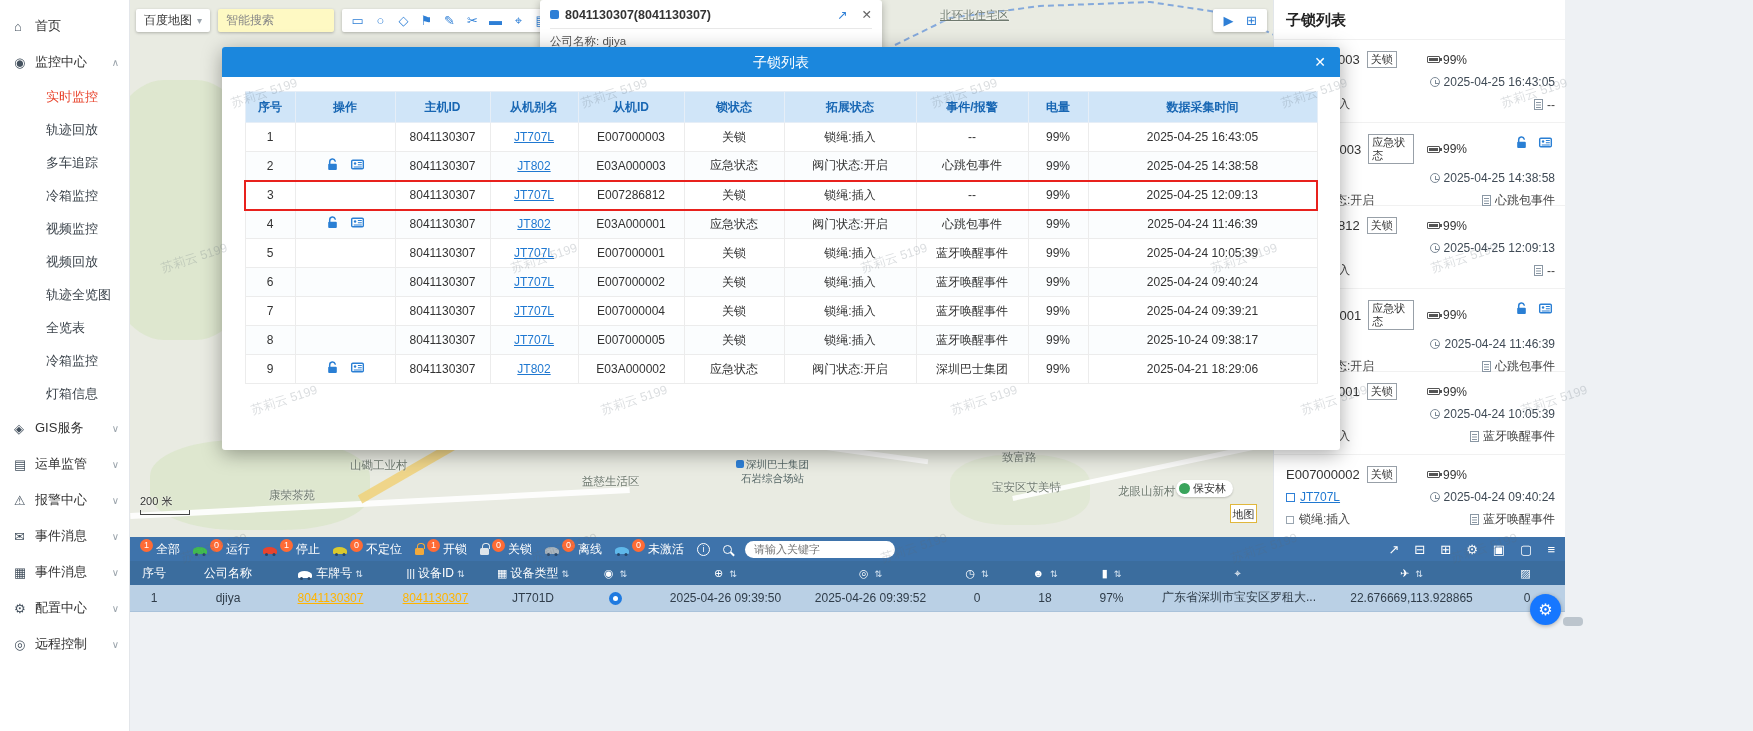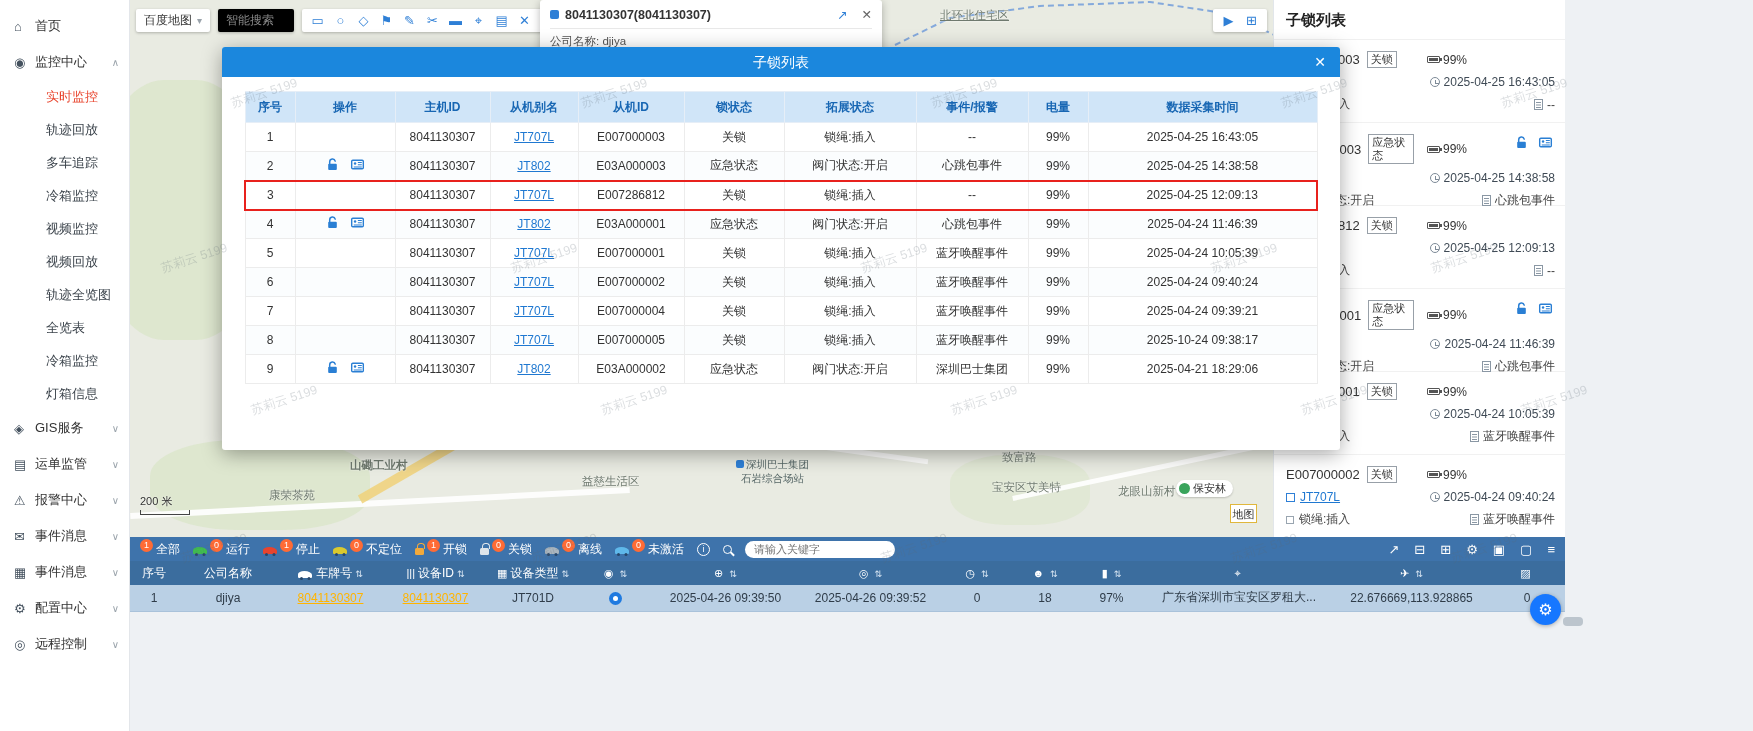--- a/index.html
+++ b/index.html
@@ -29,21 +29,21 @@
 .r1{left:0;top:500px;width:500px;height:6px;transform:rotate(-3deg)}
 .r2{left:380px;top:430px;width:420px;height:5px;transform:rotate(8deg)}
 .r3{left:880px;top:470px;width:250px;height:5px;transform:rotate(-12deg)}
 .yroad{position:absolute;left:210px;top:420px;width:300px;height:9px;background:#f0d179;transform:rotate(-30deg);opacity:.85}
 .mlabel{position:absolute;font-size:11.5px;color:#6f7a6f;text-shadow:0 0 2px #fff;white-space:nowrap;z-index:3}
 
 
 .tb{position:absolute;left:6px;top:9px;display:flex;gap:8px;align-items:center;z-index:6}
 .tb-layer{background:#fff;height:23px;padding:0 8px;border-radius:2px;box-shadow:0 1px 3px rgba(0,0,0,.25);
   font-size:12px;display:flex;align-items:center;gap:5px;color:#333;cursor:pointer;border:none}
-.tb-search{background:#000000;height:23px;width:76px;border-radius:2px;box-shadow:0 1px 3px rgba(0,0,0,.25);
+.tb-search{background:#fef9c3;height:23px;width:116px;border-radius:2px;box-shadow:0 1px 3px rgba(0,0,0,.25);
   font-size:12px;color:#888;display:flex;align-items:center;padding:0 8px;cursor:pointer}
 .tb-icons{background:#fff;height:23px;border-radius:2px;box-shadow:0 1px 3px rgba(0,0,0,.25);
   display:flex;align-items:center;padding:0 4px}
 .tbi{width:23px;text-align:center;color:#2e7fd6;font-size:13px;line-height:23px;cursor:pointer}
 .tbr{position:absolute;right:6px;top:9px;background:#fff;height:23px;border-radius:2px;
   box-shadow:0 1px 3px rgba(0,0,0,.25);display:flex;padding:0 4px;z-index:6}
 
 
 .popup{position:absolute;left:410px;top:0;width:342px;background:#fff;border-radius:3px;
   box-shadow:0 2px 8px rgba(0,0,0,.28);padding:7px 10px 10px;z-index:6}
@@ -222,21 +222,21 @@
       <div class="g g4"></div>
       <div class="road r1"></div>
       <div class="road r2"></div>
       <div class="road r3"></div>
       <div class="yroad"></div>
       <svg width="400" height="50" style="position:absolute;left:760px;top:0">
         <path d="M5 45 L60 18 L150 6 L260 2 L340 14 L395 40" fill="none" stroke="#4f86d8" stroke-width="2" stroke-dasharray="6 4" opacity=".65"></path>
       </svg>
       <div>
           <span class="mlabel" style="left: 810px; top: 8px; text-decoration: underline;">北环北住宅区</span>
-          <span class="mlabel" style="left: 220px; top: 458px; font-weight: bold;">山磡工业村</span>
+          <span class="mlabel" style="left: 220px; top: 458px;">山磡工业村</span>
           <span class="mlabel" style="left: 95px; top: 488px; margin-left: 44px;">康荣茶苑</span>
           <span class="mlabel" style="left: 452px; top: 474px;">益慈生活区</span>
           <span class="mlabel" style="left: 872px; top: 450px;">致富路</span>
           <span class="mlabel" style="left: 862px; top: 480px;">宝安区艾美特</span>
           <span class="mlabel" style="left: 988px; top: 484px;">龙眼山新村</span>
         </div>
 
       <div class="tb">
         <button class="tb-layer">
           <span>百度地图</span>

